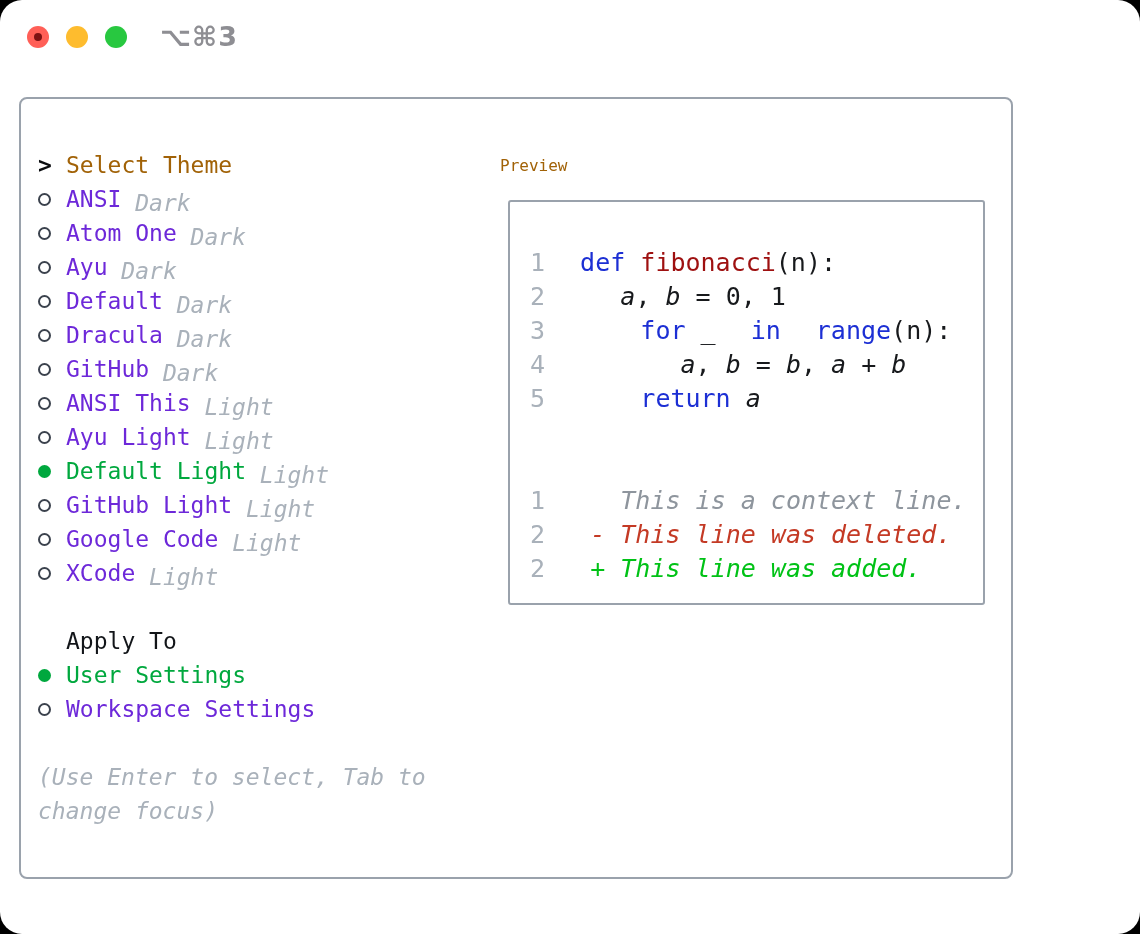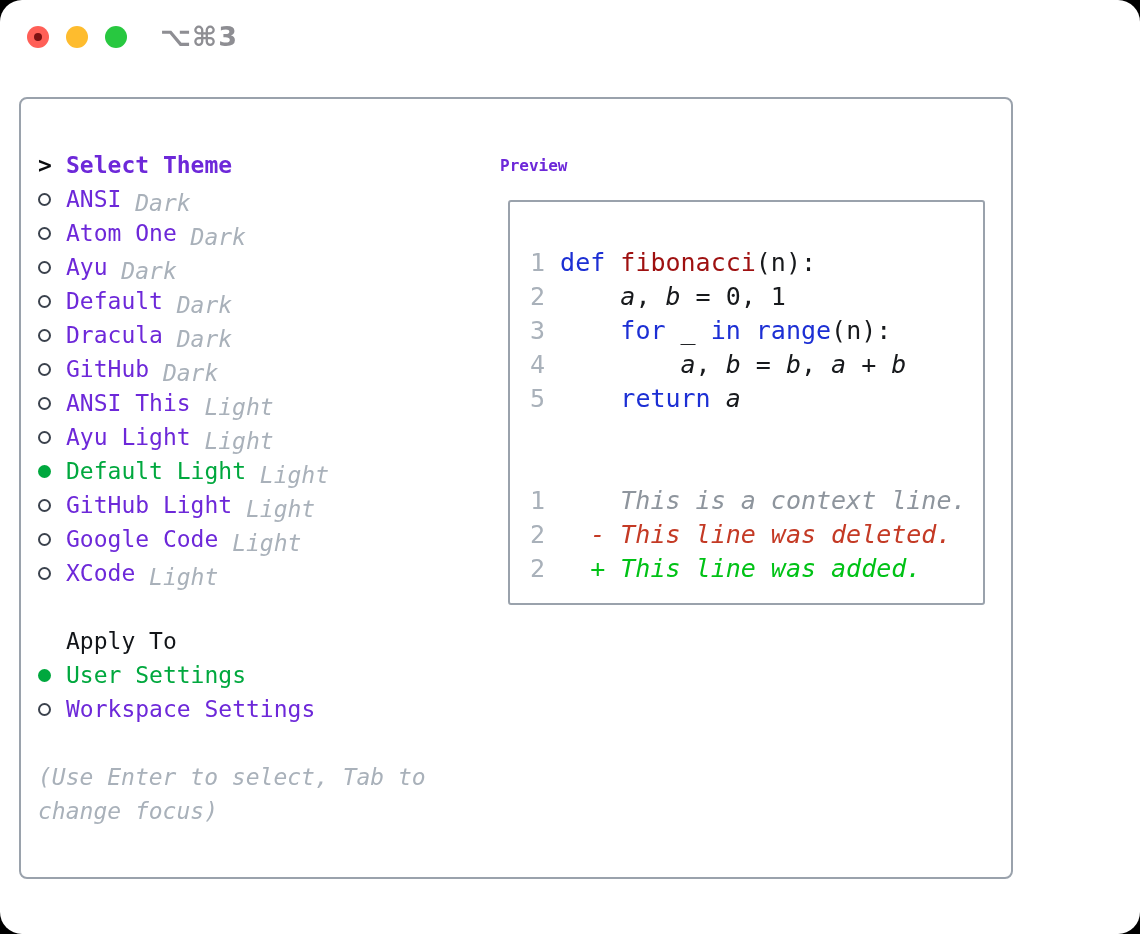--- a/index.html
+++ b/index.html
@@ -27,38 +27,38 @@
   .main-box {
     position:absolute; left:19px; top:97px; width:994px; height:782px;
     box-sizing:border-box; border:2px solid var(--border-gray, #9aa2ac);
     border-radius:8px; padding:49px 17px 0 17px; display:flex;
   }
   .left-col { width:462px; flex:none; font-size:23px; color:#343b46; }
   .right-col { flex:1; min-width:0; }
   .row { display:flex; align-items:center; height:34px; white-space:pre; }
   .marker { width:28px; flex:none; display:flex; align-items:center; }
   .prompt { font-weight:700; color:#0b0d10; }
-  .title-bold { font-weight:700; color:#6d28d9; }
+  .title-bold { font-weight:400; color:#a16207; }
   .apply-title { color:#121519; }
   .radio { box-sizing:border-box; width:13px; height:13px; border-radius:50%;
     border:2px solid #3b424d; background:transparent; }
   .radio.sel { border:none; background:var(--selection-green, #00a83e); }
   .item-name { color:#6d28d9; }
   .item-name.sel { color:var(--selection-green, #00a83e); }
   .variant { color:var(--muted-gray, #a9b1ba); font-style:italic; margin-left:0.6em;margin-top:7px; }
   .hint-line { color:var(--muted-gray, #a9b1ba); font-style:italic;text-align:center; }
   
   .preview-box {
     margin-left:8px; margin-top:18px; width:477px; height:405px;
     box-sizing:border-box; border:2px solid var(--border-gray, #9aa2ac);
     border-radius:3px; padding:44px 0 0 20px; overflow:hidden;
   }
   .code-line { font-size:25px; line-height:34px; height:34px; white-space:pre; }
   .tok-num   { color:var(--muted-gray, #a9b1ba); }
-  .tok-kw    { color:var(--keyword-blue, #1c2fd4); }
+  .tok-kw    { color:var(--keyword-blue, #1c2fd4);margin-left:20px; }
   .tok-fn    { color:var(--function-red, #9e1010); }
   .tok-plain { color:#17191c; }
   .tok-var   { color:#17191c; font-style:italic; }
   .tok-ctx   { color:#8e959d; font-style:italic; }
   .tok-del   { color:var(--diff-deleted-red, #c43a25); font-style:italic; }
   .tok-add   { color:var(--diff-added-green, #00c216); font-style:italic; }
 </style>
 </head>
 <body>
 

